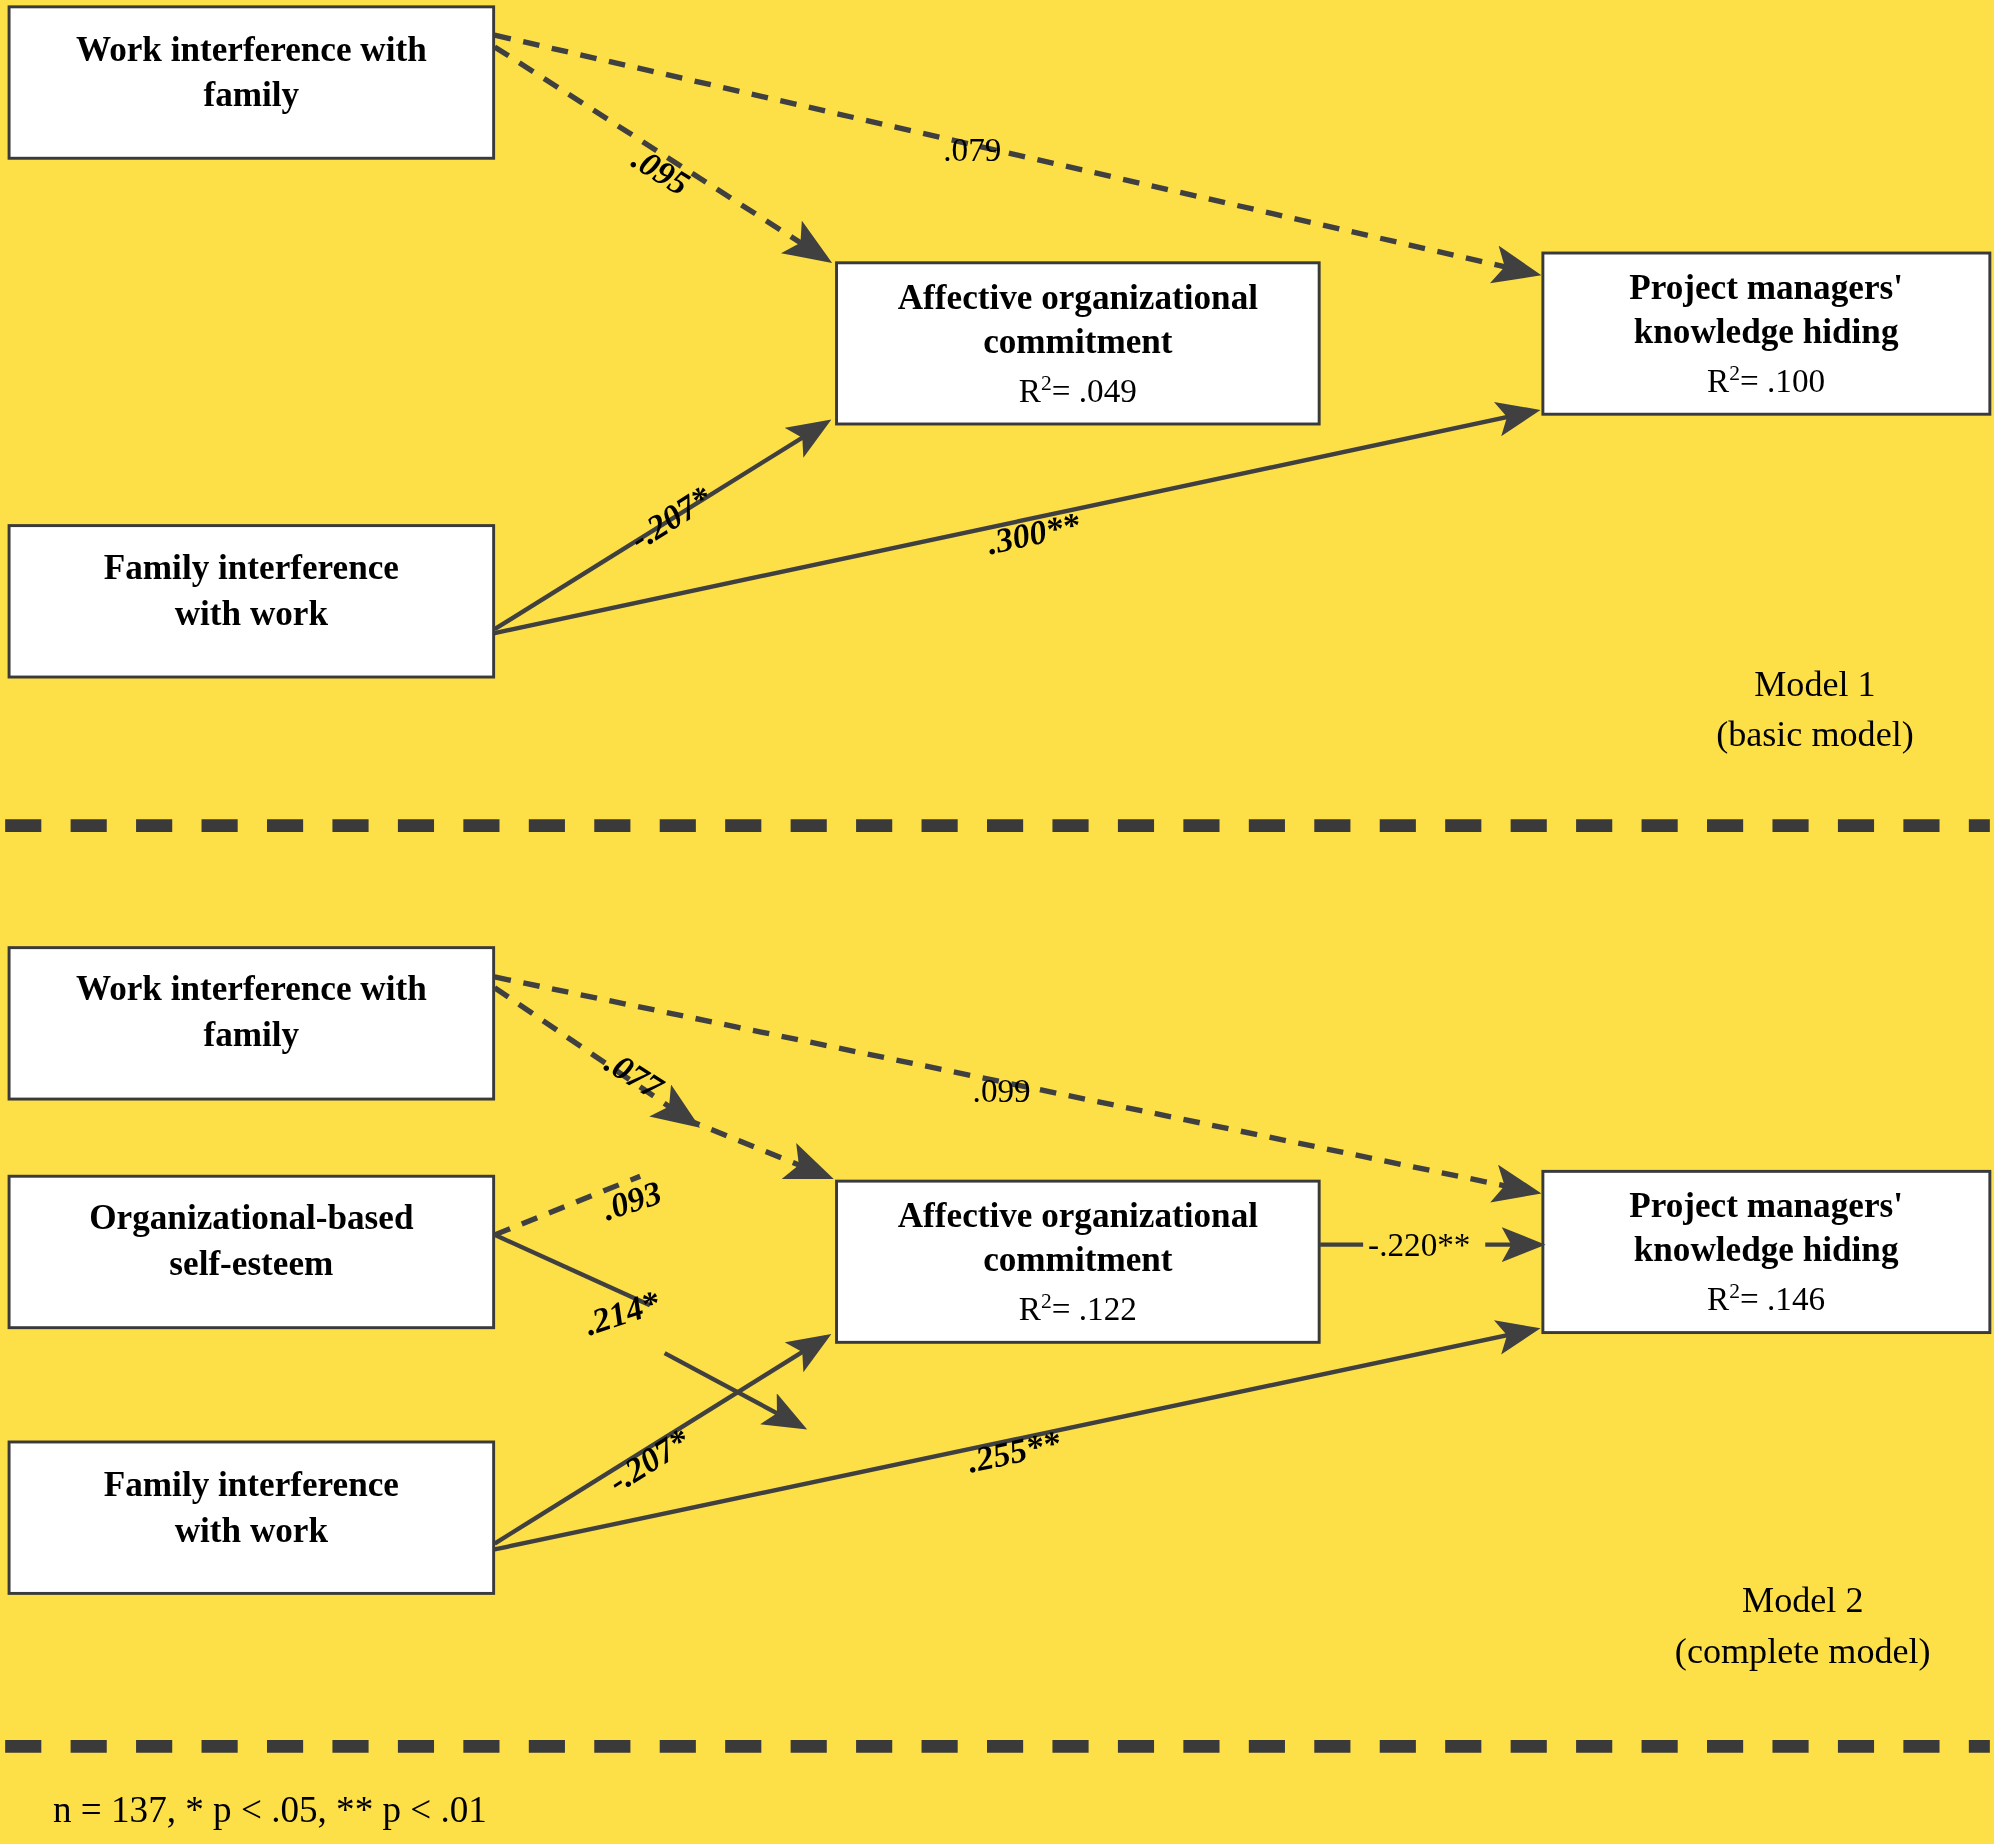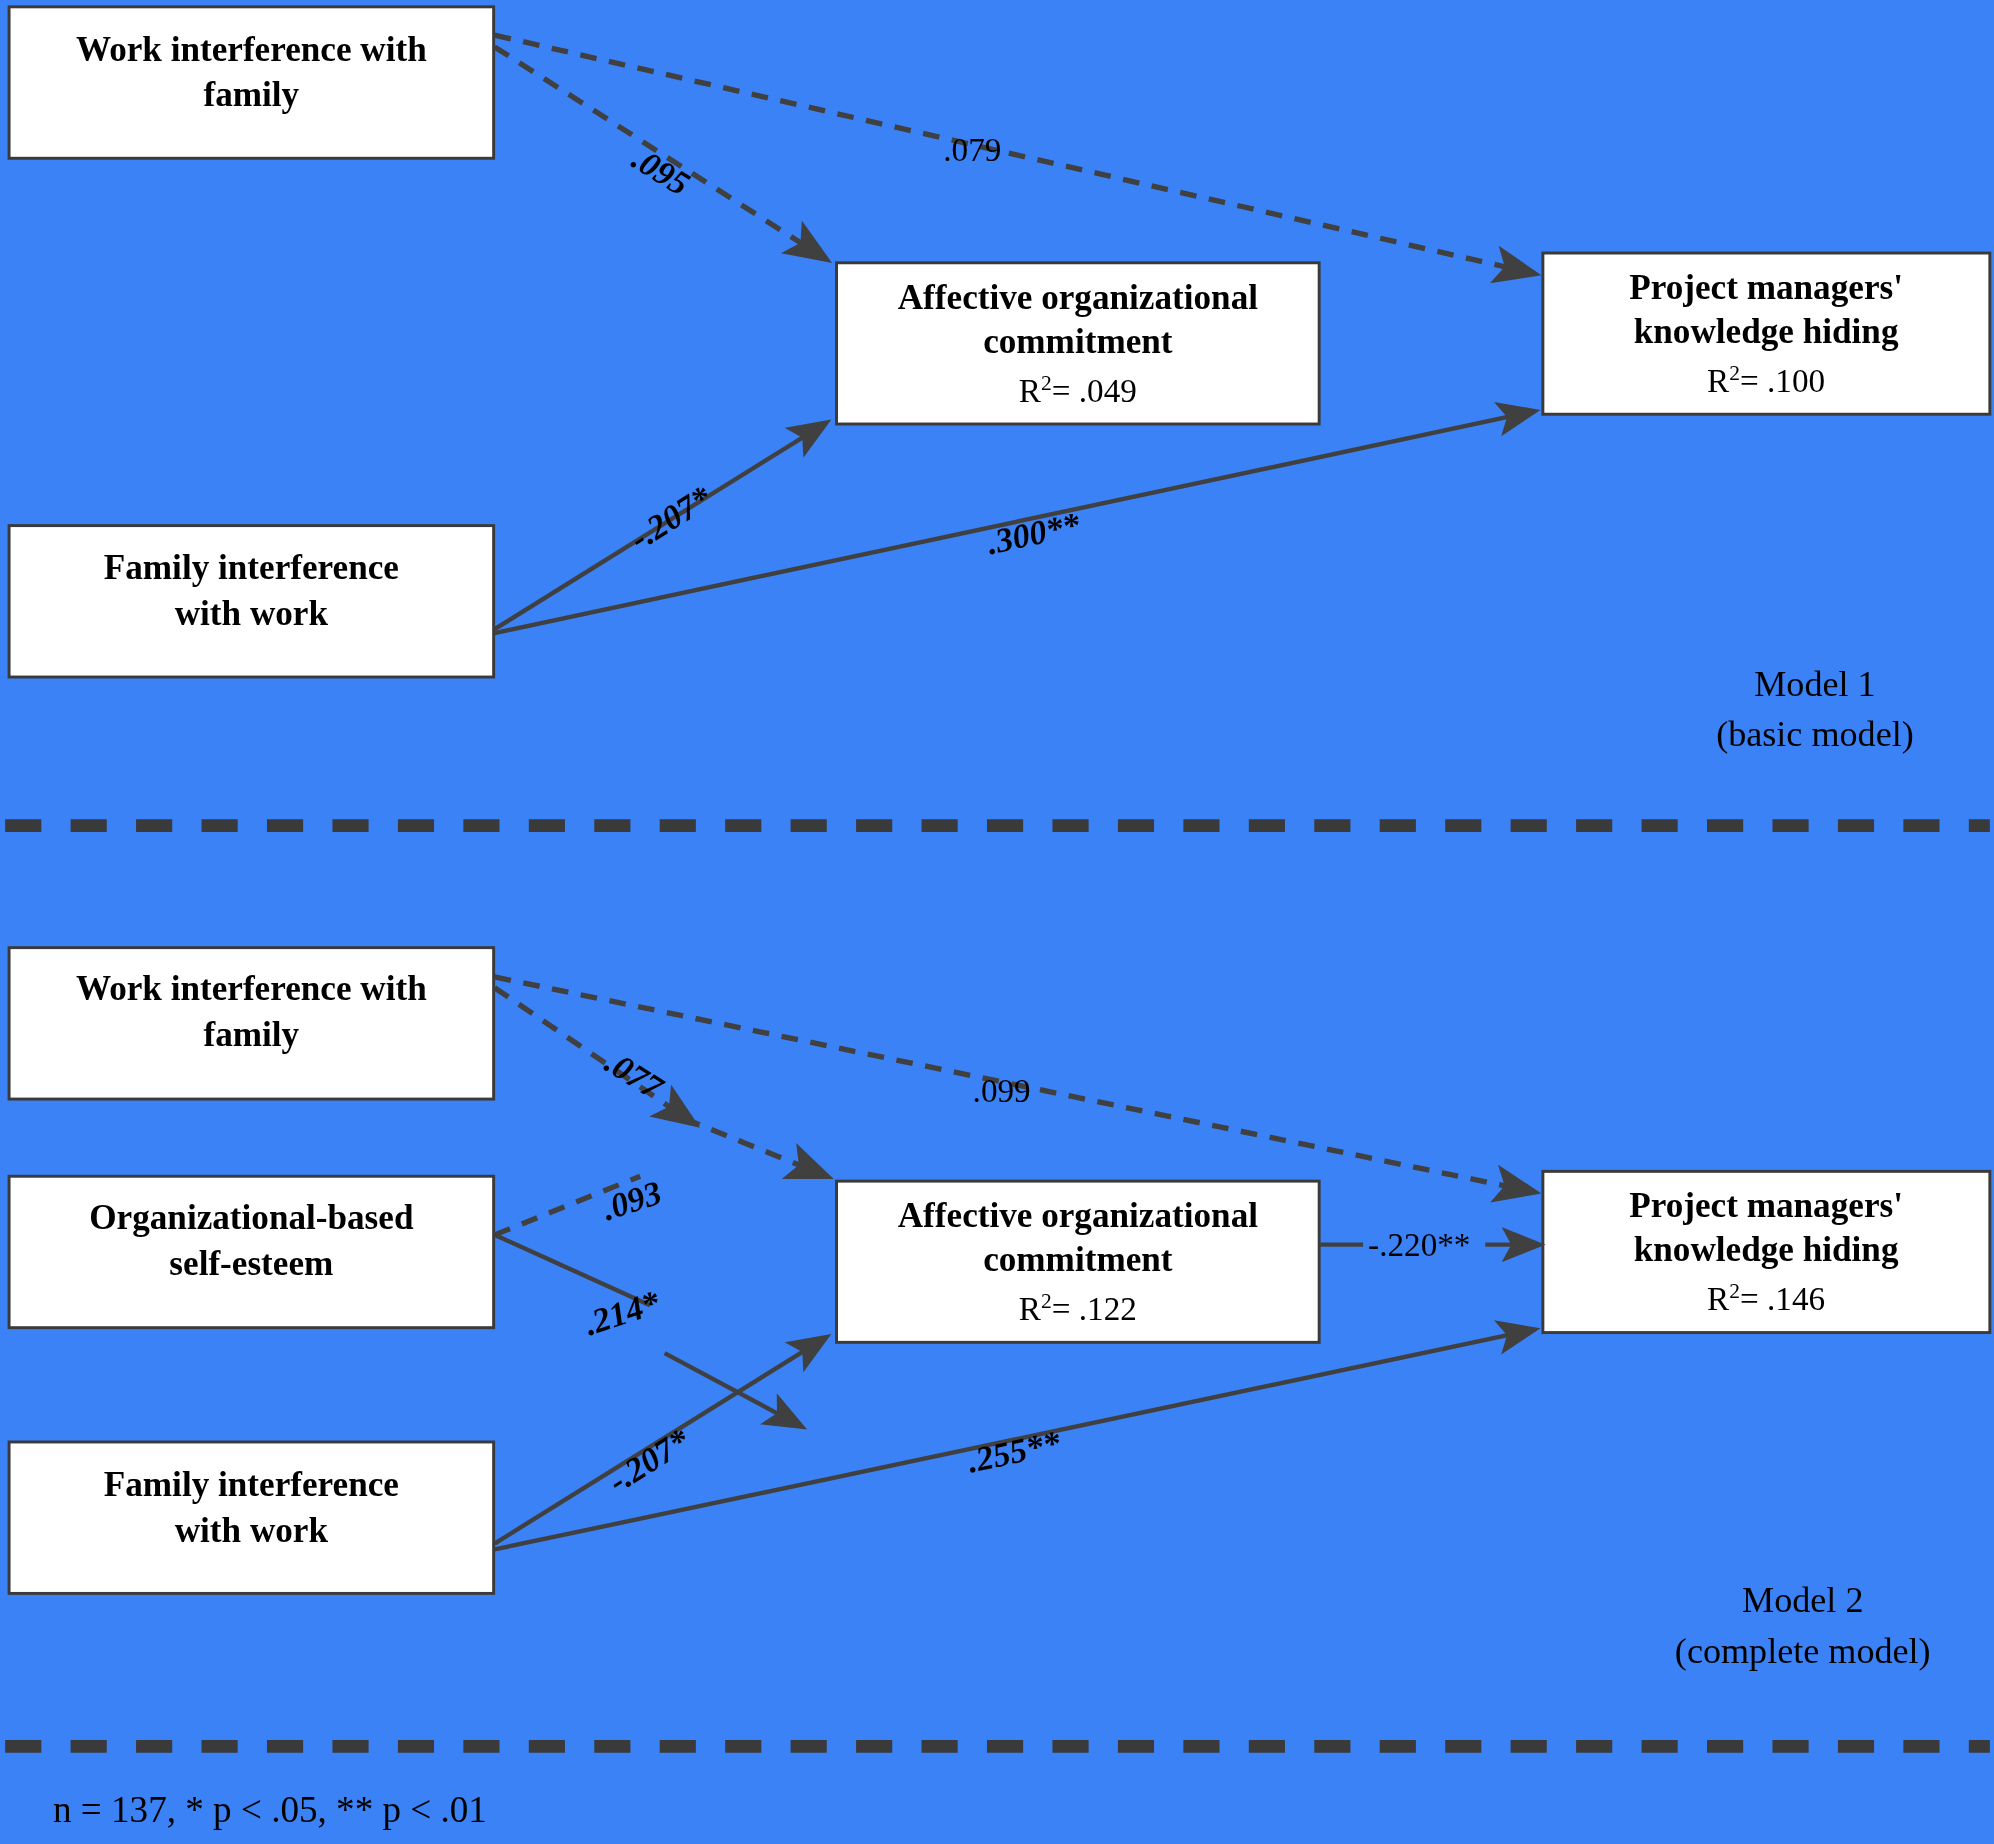--- a/index.html
+++ b/index.html
@@ -7,21 +7,21 @@
     padding: 0;
     background: #ffffff;
   }
   body {
     font-family: "Liberation Serif", "DejaVu Serif", serif;
   }
   #figure {
     position: relative;
     width: 1995px;
     height: 1844px;
-    background: #3b82f6;
+    background: #fde047;
     overflow: hidden;
   }
   svg.diagram {
     position: absolute;
     top: 0; left: 0;
     width: 1995px;
     height: 1844px;
   }
   .box-rect {
     fill: #ffffff;

